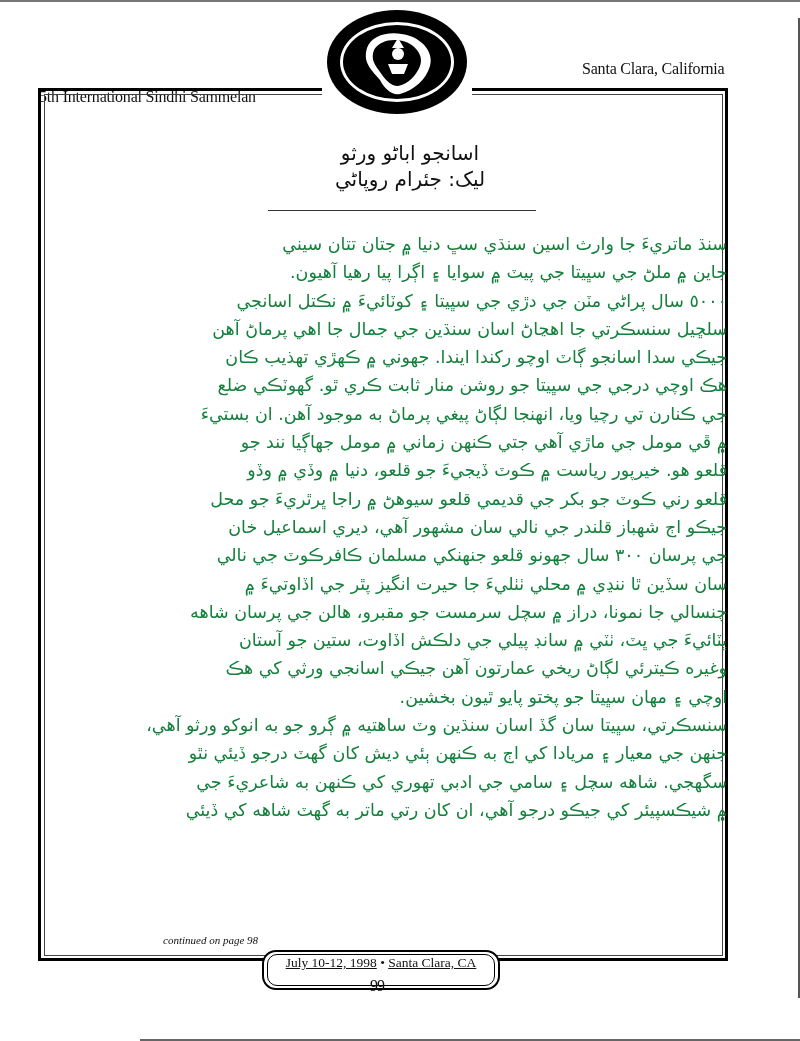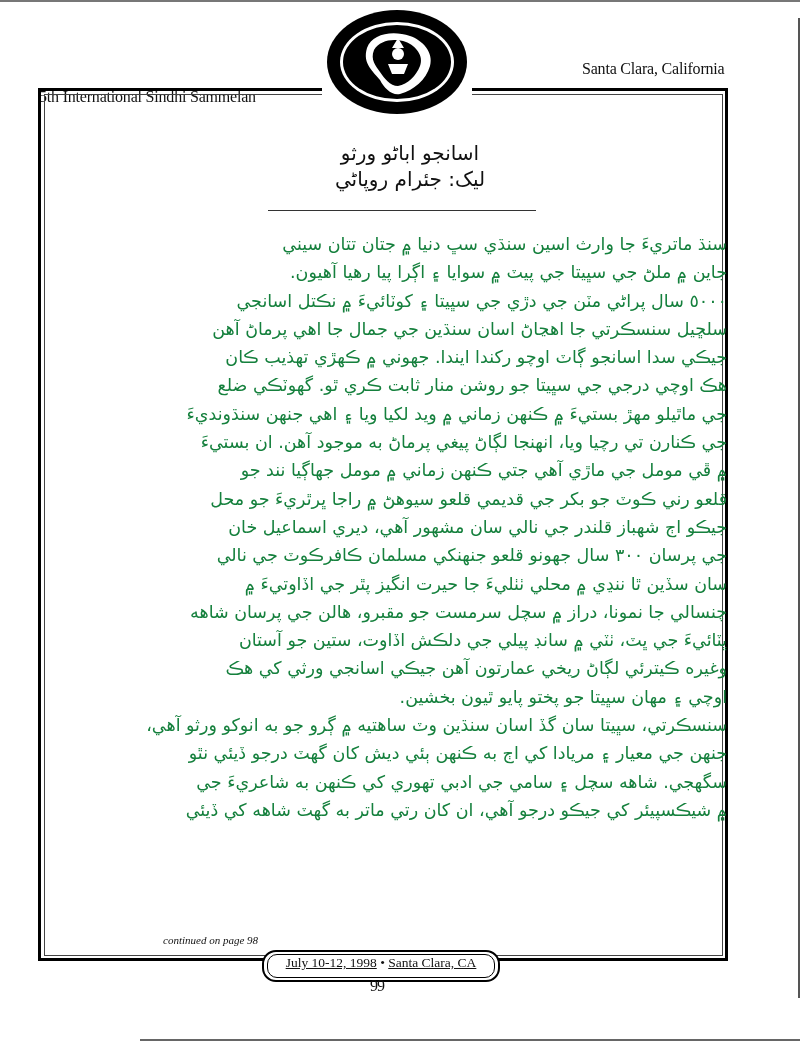--- a/index.html
+++ b/index.html
@@ -11,21 +11,21 @@
   .hdr-right{position:absolute;left:582px;top:60px;font-size:16px;letter-spacing:-0.2px;}
   .frame-outer{position:absolute;left:38px;top:88px;width:690px;height:873px;border:3px solid #000;box-sizing:border-box;}
   .frame-inner{position:absolute;left:44px;top:94px;width:679px;height:862px;border:1px solid #444;box-sizing:border-box;}
   .logo{position:absolute;left:322px;top:8px;width:150px;height:108px;}
   .title-block{position:absolute;left:270px;top:140px;width:280px;text-align:center;direction:rtl;}
   .title-line{font-family:"DejaVu Sans",sans-serif;font-size:20px;line-height:26px;color:#111;}
   .title-rule{position:absolute;left:268px;top:210px;width:268px;height:1px;background:#333;}
   .body-text{position:absolute;left:120px;top:230px;width:607px;direction:rtl;text-align:right;}
   .body-line{font-family:"DejaVu Sans",sans-serif;font-size:17.5px;line-height:28.3px;white-space:nowrap;color:#15803d;}
   .cont{position:absolute;left:119px;top:934px;font-style:italic;font-size:11px;font-family:"Liberation Serif",serif;margin-left:44px;}
-  .pill{position:absolute;left:262px;top:950px;width:238px;height:32px;border:2px solid #000;border-radius:14px;background:#fff;box-sizing:border-box;}
+  .pill{position:absolute;left:262px;top:950px;width:238px;height:40px;border:2px solid #000;border-radius:14px;background:#fff;box-sizing:border-box;}
   .pill-inner{position:absolute;left:3px;top:2px;right:3px;bottom:2px;border:1px solid #000;border-radius:10px;text-align:center;font-size:13.5px;line-height:15px;font-family:"Liberation Serif",serif;}
   .pill-inner span.u{text-decoration:underline;}
   .page-num{position:absolute;left:370px;top:977px;font-size:16px;letter-spacing:-1px;}
 </style>
 </head>
 <body>
 
 <div class="scan-top"></div>
 <div class="scan-right"></div>
 <div class="scan-bottom"></div>
@@ -54,23 +54,23 @@
 </div>
 <div class="title-rule"></div>
 
 <div class="body-text">
   <div class="body-line">سنڌ ماتريءَ جا وارث اسين سنڌي سڀ دنيا ۾ جتان تتان سيني</div>
   <div class="body-line">جاين ۾ ملڻ جي سڀيتا جي پيٽ ۾ سوايا ۽ اڳرا پيا رهيا آهيون.</div>
   <div class="body-line">٥٠٠٠ سال پراڻي مٽن جي دڙي جي سڀيتا ۽ کوٽائيءَ ۾ نڪتل اسانجي</div>
   <div class="body-line">سلڇيل سنسڪرتي جا اهڃاڻ اسان سنڌين جي جمال جا اهي پرماڻ آهن</div>
   <div class="body-line">جيڪي سدا اسانجو ڳاٽ اوچو رکندا ايندا. جهوني ۾ ڪهڙي تهذيب ڪان</div>
   <div class="body-line">هڪ اوچي درجي جي سڀيتا جو روشن منار ثابت ڪري ٿو. گهوٽڪي ضلع</div>
-  <div class="body-line">جي ماٿيلو مهڙ بستيءَ ۾ ڪنهن زماني ۾ ويد لکيا ويا ۽ اهي جنهن سنڌونديءَ</div>
   <div class="body-line">جي ڪنارن تي رچيا ويا، انهنجا لڳاڻ پيغي پرماڻ به موجود آهن. ان بستيءَ</div>
   <div class="body-line">۾ ڦي مومل جي ماڙي آهي جتي ڪنهن زماني ۾ مومل جهاڳيا نند جو</div>
+  <div class="body-line">قلعو هو. خيرپور رياست ۾ ڪوٽ ڏيجيءَ جو قلعو، دنيا ۾ وڏي ۾ وڏو</div>
   <div class="body-line">قلعو رني ڪوٽ جو بکر جي قديمي قلعو سيوهڻ ۾ راجا ڀرٿريءَ جو محل</div>
   <div class="body-line">جيڪو اڄ شهباز قلندر جي نالي سان مشهور آهي، ديري اسماعيل خان</div>
   <div class="body-line">جي پرسان ٣٠٠ سال جهونو قلعو جنهنکي مسلمان ڪافرڪوٽ جي نالي</div>
   <div class="body-line">سان سڏين ٿا ننڍي ۾ محلي ٺٺليءَ جا حيرت انگيز پٿر جي اڏاوتيءَ ۾</div>
   <div class="body-line">چنسالي جا نمونا، دراز ۾ سچل سرمست جو مقبرو، هالن جي پرسان شاهه</div>
   <div class="body-line">ڀٽائيءَ جي ڀٽ، ٺٽي ۾ سانڊ پيلي جي دلڪش اڏاوت، ستين جو آستان</div>
   <div class="body-line">وغيره ڪيترئي لڳاڻ ريخي عمارتون آهن جيڪي اسانجي ورثي کي هڪ</div>
   <div class="body-line">اوچي ۽ مهان سڀيتا جو پختو پايو ٿيون بخشين.</div>
   <div class="body-line">سنسڪرتي، سڀيتا سان گڏ اسان سنڌين وٽ ساهتيه ۾ ڳرو جو به انوکو ورثو آهي،</div>
   <div class="body-line">جنهن جي معيار ۽ مريادا کي اڄ به ڪنهن ٻئي ديش کان گهٽ درجو ڏيئي نٿو</div>

